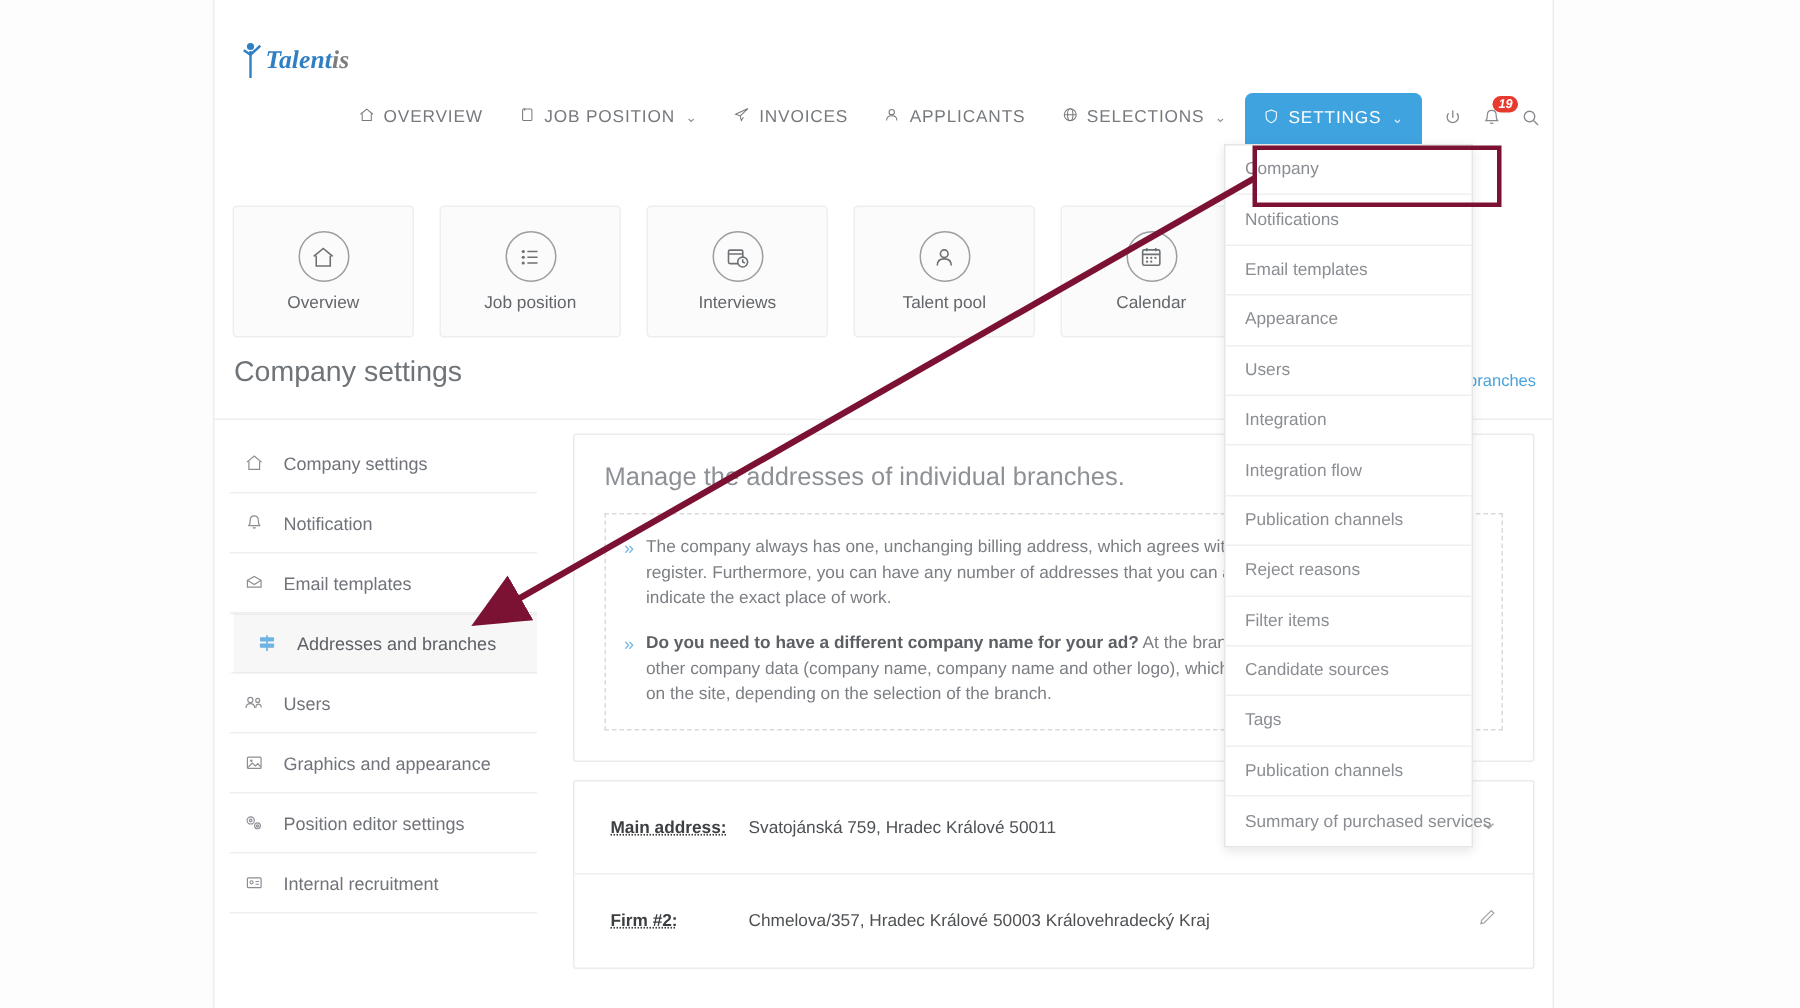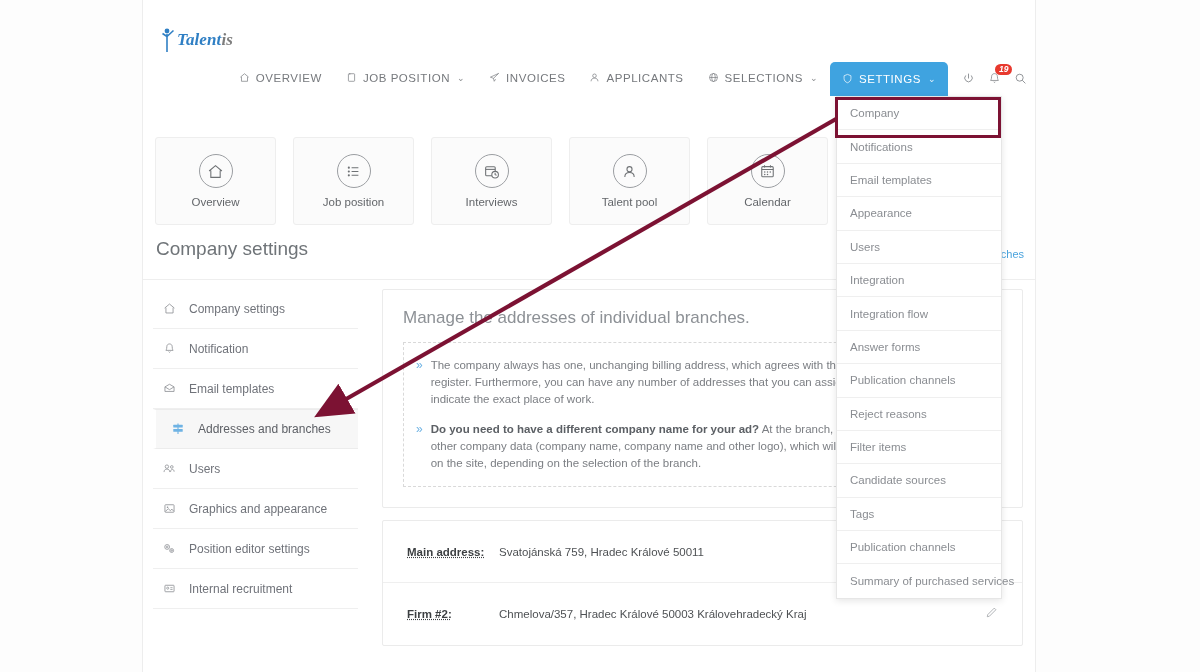--- a/index.html
+++ b/index.html
@@ -176,21 +176,21 @@
   .addr-label {
     width: 92px; flex: 0 0 auto;
     font-size: 11.5px; font-weight: bold; color: #3c3f42;
     text-decoration: underline; text-decoration-style: dotted;
   }
   .addr-value { font-size: 11.5px; color: #4e5154; }
   .addr-actions { margin-left: auto; display: flex; gap: 10px; align-items: center; color: #9fa2a6; }
 
   
   .dropdown {
-    position: absolute; left: 836px; top: 96px;
+    position: absolute; left: 816px; top: 96px;
     width: 166px;
     background: #ffffff;
     border: 1px solid #e6e6e6;
     box-shadow: 0 2px 7px rgba(0,0,0,.10);
     z-index: 40;
   }
   .dd-item {
     height: 33.4px;
     display: flex; align-items: center;
     padding: 0 13px;
@@ -516,21 +516,20 @@
   </div>
 
   <div class="dropdown">
     <div class="dd-item">Company</div>
     <div class="dd-item">Notifications</div>
     <div class="dd-item">Email templates</div>
     <div class="dd-item">Appearance</div>
     <div class="dd-item">Users</div>
     <div class="dd-item">Integration</div>
     <div class="dd-item">Integration flow</div>
-    <div class="dd-item">Answer forms</div>
     <div class="dd-item">Publication channels</div>
     <div class="dd-item">Reject reasons</div>
     <div class="dd-item">Filter items</div>
     <div class="dd-item">Candidate sources</div>
     <div class="dd-item">Tags</div>
     <div class="dd-item">Publication channels</div>
     <div class="dd-item">Summary of purchased services</div>
   </div>
 
   <div class="hl-box"></div>

